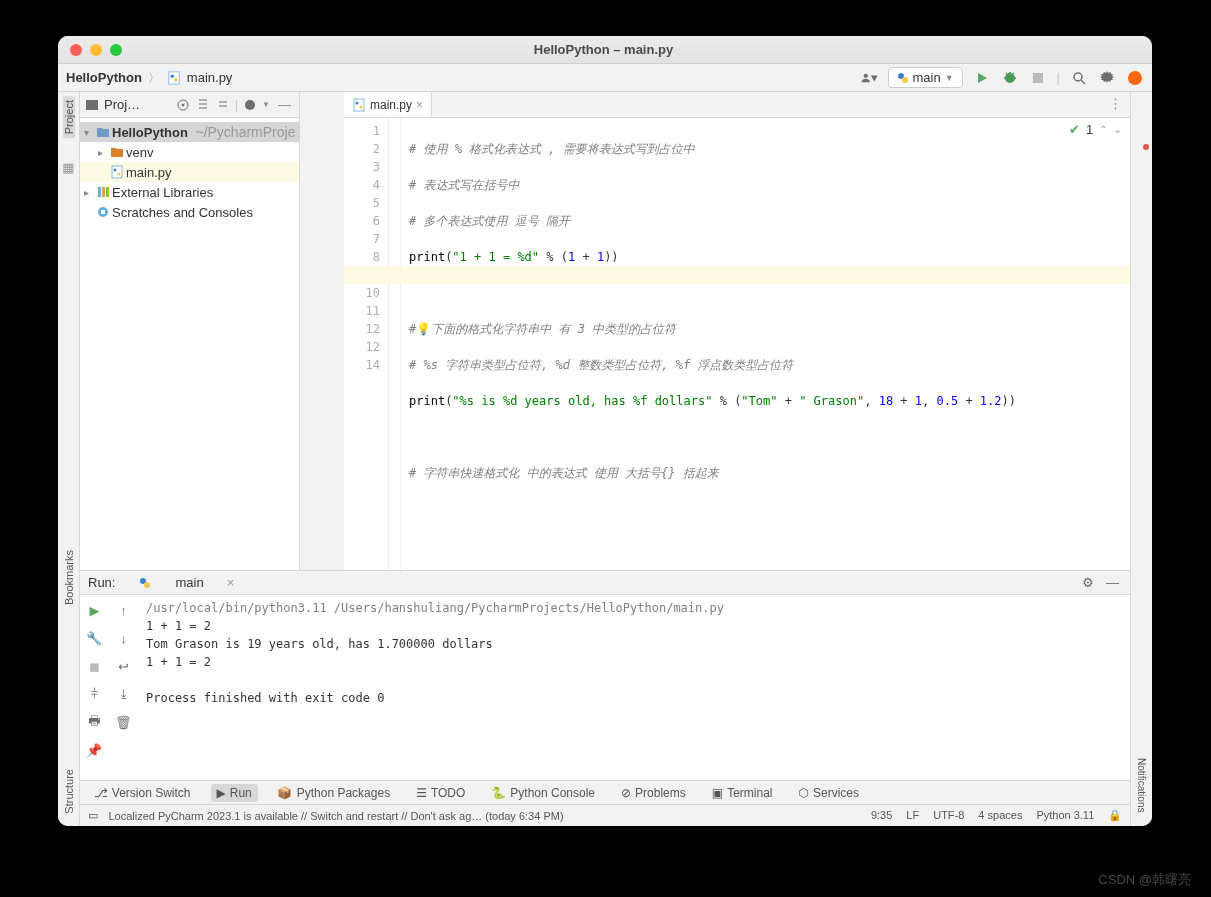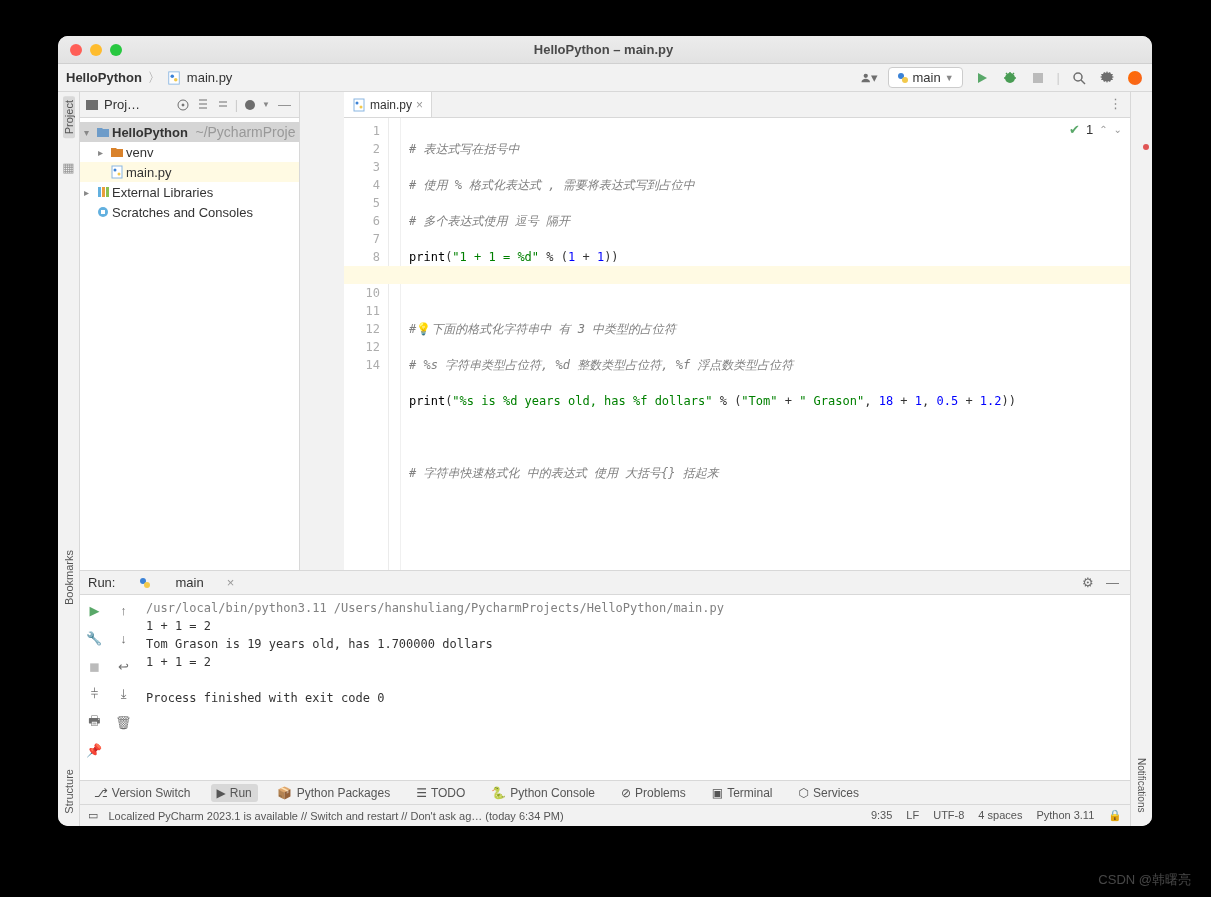--- a/index.html
+++ b/index.html
@@ -257,22 +257,22 @@
                 <div>8</div>
                 <div>9</div>
                 <div>10</div>
                 <div>11</div>
                 <div>12</div>
                 <div>12</div>
                 <div>14</div>
               </div>
             <div class="fold-col"></div>
             <div class="code">
+<div class="code-line"><span class="c-cmt"># 使用 % 格式化表达式 , 需要将表达式写到占位中</span></div>
 <div class="code-line"><span class="c-cmt"># 表达式写在括号中</span></div>
-<div class="code-line"><span class="c-cmt"># 使用 % 格式化表达式 , 需要将表达式写到占位中</span></div>
 <div class="code-line"><span class="c-cmt"># 多个表达式使用 逗号 隔开</span></div>
 <div class="code-line"><span class="c-fn">print</span><span>(</span><span class="c-str">"1 + 1 = %d"</span><span> % (</span><span class="c-num">1</span><span> + </span><span class="c-num">1</span><span>))</span></div>
 <div class="code-line">&nbsp;</div>
 <div class="code-line"><span class="c-cmt">#</span><span class="bulb">💡</span><span class="c-cmt">下面的格式化字符串中 有 </span><span class="c-cmt" style="font-style:italic">3</span><span class="c-cmt"> 中类型的占位符</span></div>
 <div class="code-line"><span class="c-cmt"># %s 字符串类型占位符, %d 整数类型占位符, %f 浮点数类型占位符</span></div>
 <div class="code-line"><span class="c-fn">print</span><span>(</span><span class="c-str">"%s is %d years old, has %f dollars"</span><span> % (</span><span class="c-str">"Tom"</span><span> + </span><span class="c-str">" Grason"</span><span>, </span><span class="c-num">18</span><span> + </span><span class="c-num">1</span><span>, </span><span class="c-num">0.5</span><span> + </span><span class="c-num">1.2</span><span>))</span></div>
 <div class="code-line">&nbsp;</div>
 <div class="code-line"><span class="c-cmt"># 字符串快速格式化 中的表达式 使用 大括号{} 括起来</span></div>
 
             </div>

